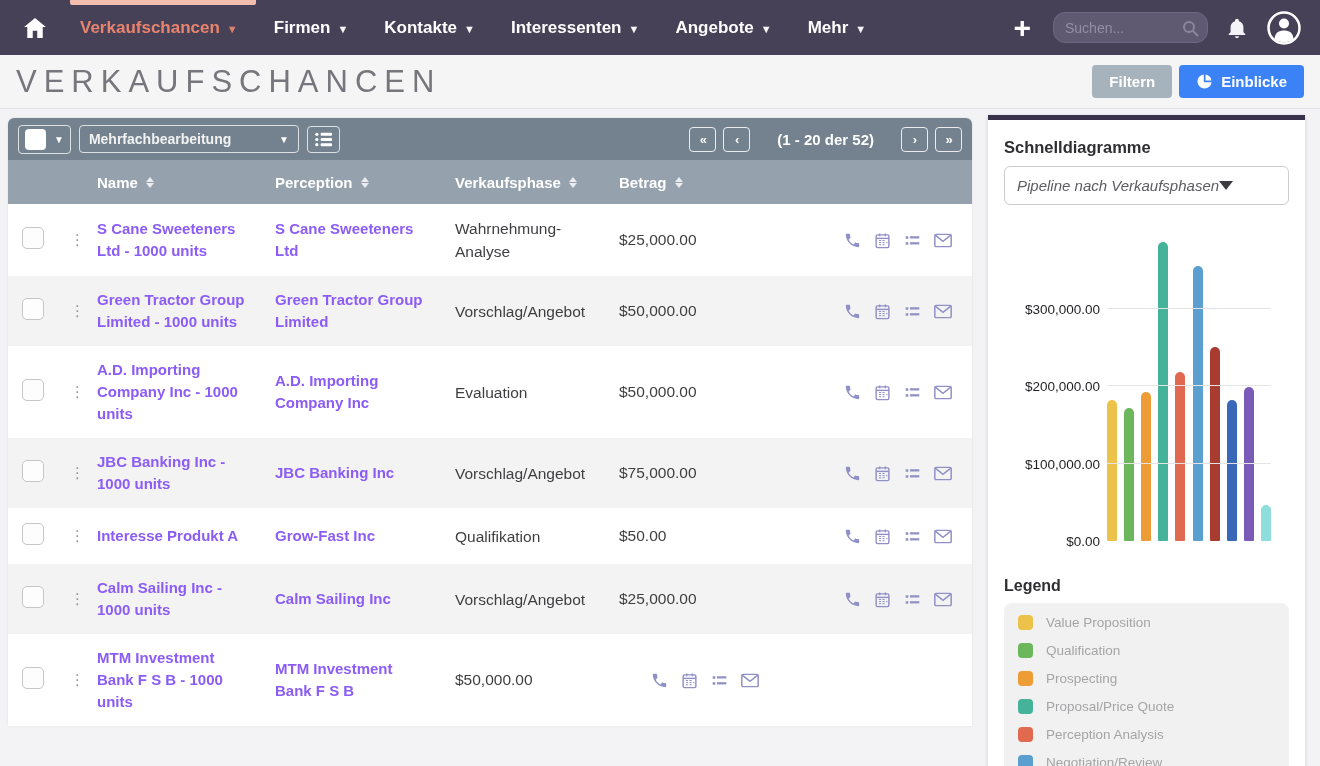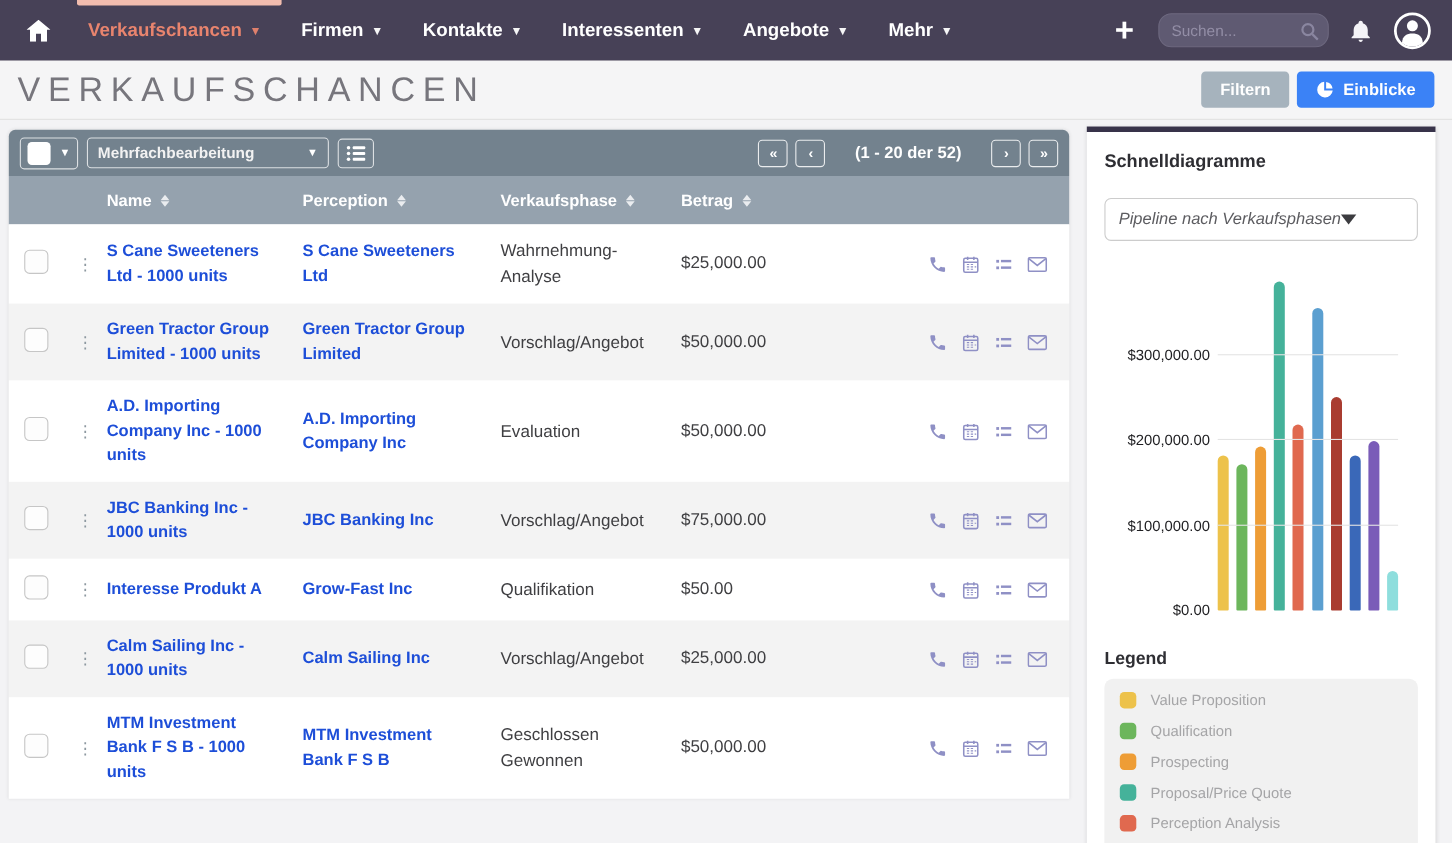--- a/index.html
+++ b/index.html
@@ -47,29 +47,29 @@
   .col-head { color:#fff; font-weight:700; font-size:15px; display:flex; align-items:center; gap:8px; cursor:pointer; }
   .sort-arrows { display:flex; flex-direction:column; gap:1px; }
   .sort-arrows i { width:0; height:0; border-left:4px solid transparent; border-right:4px solid transparent; display:block; }
   .sort-arrows .up { border-bottom:5px solid rgba(255,255,255,.8); }
   .sort-arrows .dn { border-top:5px solid rgba(255,255,255,.8); }
 
   .row { padding:13px 0; min-height:56px; background:#fff; }
   .row.alt { background:#f3f3f3; }
   .row .checkbox { width:22px; height:22px; border:1px solid #c6c6c6; border-radius:5px; background:#fdfdfd; display:inline-block; cursor:pointer; }
   .row .kebab { color:#8d98a0; font-size:15px; letter-spacing:0; cursor:pointer; justify-self:start; padding-left:12px; }
-  .cell-link { color:#1d4ed8; font-weight:700; font-size:15px; line-height:22px; text-decoration:none; padding-right:22px; cursor:pointer; }
+  .cell-link { color:#8b5cf6; font-weight:700; font-size:15px; line-height:22px; text-decoration:none; padding-right:22px; cursor:pointer; }
   .cell-stage { color:#3f3f42; font-size:15.5px; line-height:23px; padding-right:24px; }
   .cell-amount { color:#3f3f42; font-size:15.5px; }
   .cell-actions { display:flex; justify-content:flex-end; gap:13px; padding-right:20px; }
   .cell-actions .aicon { cursor:pointer; display:flex; align-items:center; }
 
   
   .side-panel { position:absolute; left:988px; top:115px; width:317px; height:720px; background:#fff; border-top:5px solid #38334a; box-shadow:0 1px 4px rgba(0,0,0,.15); padding:18px 16px; }
-  .side-title { font-size:16.5px; font-weight:700; color:#2e2e33; margin-bottom:23px; }
+  .side-title { font-size:16.5px; font-weight:700; color:#2e2e33; margin-bottom:9px; }
   .chart-select { display:flex; align-items:center; justify-content:flex-start; border:1px solid #ccc; border-radius:6px; padding:10px 12px; color:#5c5c60; font-size:15px; cursor:pointer;font-style:italic; }
   .dkcaret { width:0; height:0; border-left:7px solid transparent; border-right:7px solid transparent; border-top:9px solid #3c3c40; }
 
   .chart-wrap { position:relative; margin-top:22px; height:340px; }
   .chart-plot { position:absolute; left:103px; right:18px; bottom:26px; top:4px; display:flex; justify-content:space-between; align-items:flex-end; }
   .bar { width:10px; border-radius:5px 5px 1px 1px; }
   .gridline { position:absolute; left:103px; right:18px; height:1px; background:#e4e4e4; }
   .ytick { position:absolute; right:calc(100% - 96px); transform:translateY(50%); font-size:13.5px; color:#1f1f22; white-space:nowrap; }
 
   .legend-title { font-size:16px; font-weight:700; color:#2e2e33; margin:10px 0 8px; }
@@ -475,21 +475,20 @@
         </span>
       </div>
     </div>
 
     <div class="grid-row row">
       <span></span>
       <span><span class="checkbox"></span></span>
       <span class="kebab">⋮</span>
       <a class="cell-link">MTM Investment Bank F S B - 1000 units</a>
       <a class="cell-link">MTM Investment Bank F S B</a>
-      <div class="cell-stage">Geschlossen Gewonnen</div>
       <div class="cell-amount">$50,000.00</div>
       <div class="cell-actions">
         <span class="aicon">
           <svg width="17" height="17" viewBox="0 0 24 24">
               <path d="M6.6 10.8c1.5 2.9 3.8 5.2 6.7 6.7l2.2-2.2c.3-.3.7-.4 1.1-.3 1.2.4 2.4.6 3.7.6.6 0 1.1.5 1.1 1.1v3.7c0 .6-.5 1.1-1.1 1.1C10.8 21.5 2.5 13.2 2.5 3.7 2.5 3.1 3 2.6 3.6 2.6h3.8c.6 0 1.1.5 1.1 1.1 0 1.3.2 2.5.6 3.7.1.4 0 .8-.3 1.1l-2.2 2.3z" fill="#8f90c5"></path>
             </svg>
         </span>
         <span class="aicon">
           <svg width="17" height="17" viewBox="0 0 24 24">
               <rect x="3" y="4" width="18" height="18" rx="2" fill="none" stroke="#8f90c5" stroke-width="2"></rect>

